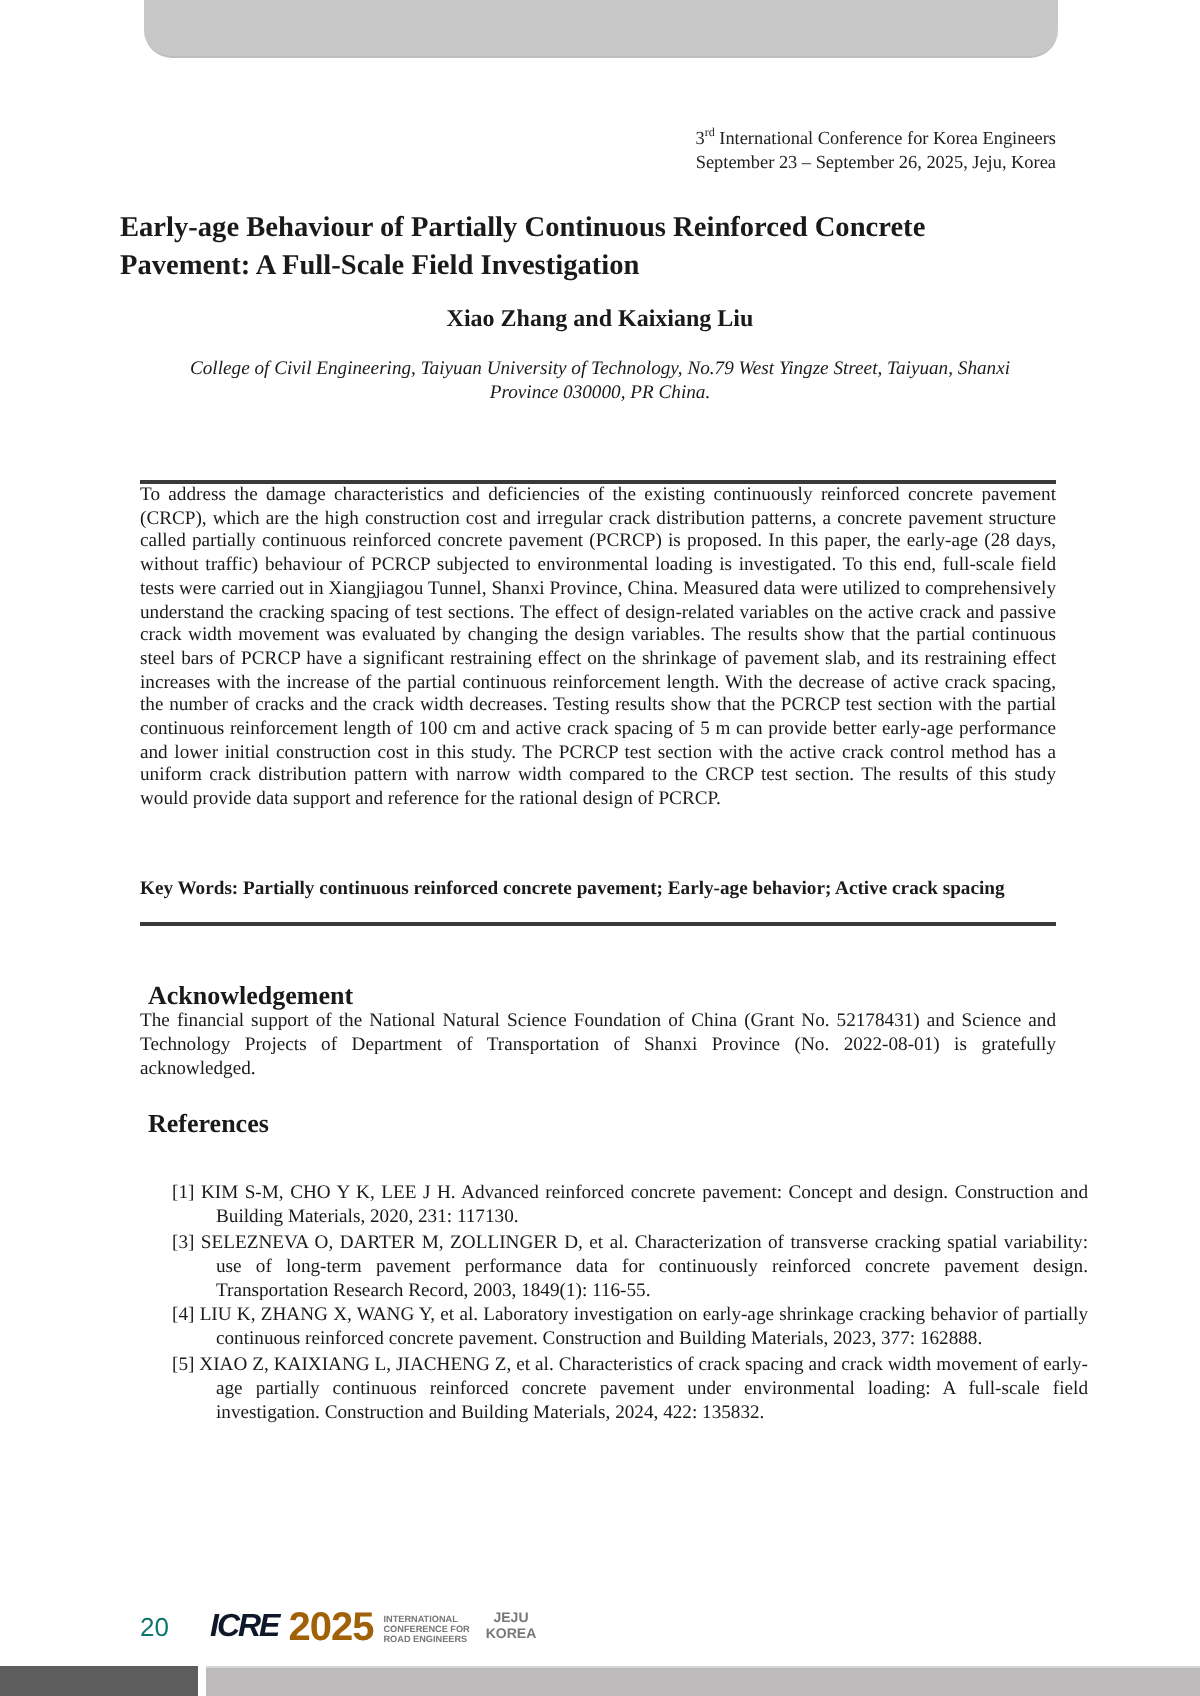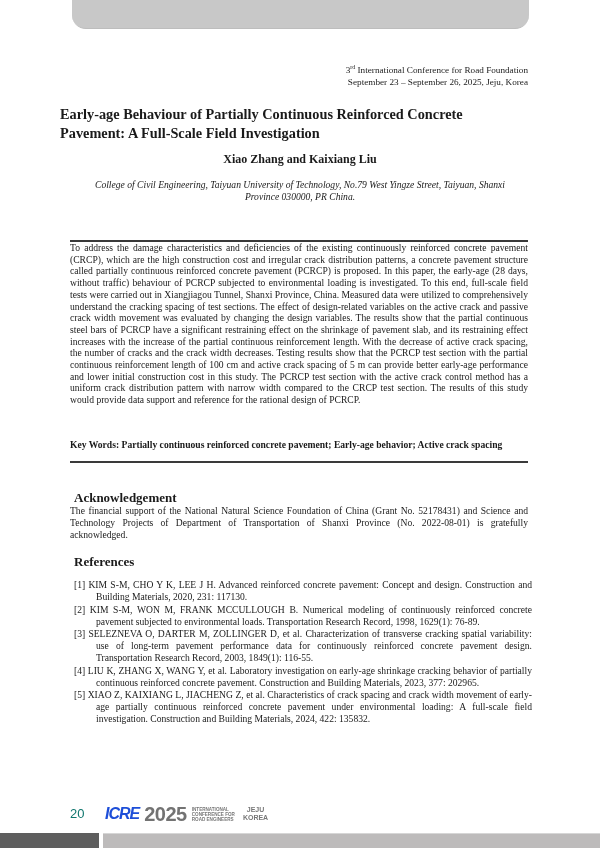--- a/index.html
+++ b/index.html
@@ -13,39 +13,39 @@
            font-size:14.3px; line-height:18.5px; }
   .authors { position:absolute; left:60px; width:480px; top:152px; text-align:center; font-weight:bold; font-size:12px; }
   .affil { position:absolute; left:60px; width:480px; top:179px; text-align:center; font-size:9.6px; line-height:12px; }
   .affil .it { font-style:italic; }
   .rule { position:absolute; left:70px; width:458px; height:1.5px; background:#3a3a3a; }
   .abstract { position:absolute; left:70px; width:458px; top:242px; font-size:9.6px; line-height:11.7px; text-align:justify; }
   .abstract .head { font-weight:bold; }
   .keywords { position:absolute; left:70px; width:458px; top:439px; font-size:9.6px; font-weight:bold; }
   .h2 { position:absolute; left:74px; font-weight:bold; font-size:13px; }
   .ack { position:absolute; left:70px; width:458px; top:505px; font-size:9.6px; line-height:12px; text-align:justify; }
-  .refs { position:absolute; left:70px; width:458px; top:575px; font-size:9.6px; line-height:12px; margin:4px; padding:0; list-style:none; }
+  .refs { position:absolute; left:70px; width:458px; top:575px; font-size:9.6px; line-height:12px; margin:16px; padding:0; list-style:none; }
   .refs li { padding-left:22px; text-indent:-22px; text-align:justify; margin-bottom:0.5px; }
   .page-num { position:absolute; left:70px; top:806px; font-family:"Liberation Sans", sans-serif; font-size:13px; color:#0f766e; }
   .logo { position:absolute; left:105px; top:802px; height:24px; display:flex; align-items:center; gap:5px;
           font-family:"Liberation Sans", sans-serif; color:#6e6e6e; }
-  .logo .mark { font-weight:bold; font-style:italic; font-size:16px; letter-spacing:-1px; color:#1d4ed8; }
-  .logo .year { font-weight:bold; font-size:20px; color:#737373; letter-spacing:-0.5px; }
+  .logo .mark { font-weight:bold; font-style:italic; font-size:16px; letter-spacing:-1px; color:#0f172a; }
+  .logo .year { font-weight:bold; font-size:20px; color:#a16207; letter-spacing:-0.5px; }
   .logo .small { font-size:4.6px; line-height:5px; font-weight:bold; color:#777; text-transform:uppercase; }
   .logo .jeju { font-size:7px; line-height:8px; font-weight:bold; color:#777; text-align:center; margin-left:3px; }
   .bar-dark { position:absolute; left:0; top:833px; width:99px; height:15px; background:#5e5e5e; }
   .bar-light { position:absolute; left:103px; top:833px; width:497px; height:15px; background:#bdbbbb; border-top:1px solid #d6d6d6; }
 </style>
 </head>
 <body>
 
 <div class="top-tab"></div>
 
 <div class="conf-header">
-  <div><span>3</span><sup>rd</sup><span> International Conference for Road Foundation</span></div>
+  <div><span>3</span><sup>rd</sup><span> International Conference for Korea Engineers</span></div>
   <div>September 23 – September 26, 2025, Jeju, Korea</div>
 </div>
 
 <div class="title">
   <div>Early-age Behaviour of Partially Continuous Reinforced Concrete</div>
   <div>Pavement: A Full-Scale Field Investigation</div>
 </div>
 
 <div class="authors">Xiao Zhang and Kaixiang Liu</div>
 
@@ -63,23 +63,22 @@
 <div class="keywords">Key Words: Partially continuous reinforced concrete pavement; Early-age behavior; Active crack spacing</div>
 
 <div class="rule" style="top:461px;"></div>
 
 <div class="h2" style="top:490px;">Acknowledgement</div>
 <div class="ack">The financial support of the National Natural Science Foundation of China (Grant No. 52178431) and Science and Technology Projects of Department of Transportation of Shanxi Province (No. 2022-08-01) is gratefully acknowledged.</div>
 
 <div class="h2" style="top:554px;">References</div>
 <ul class="refs">
   <li>[1] KIM S-M, CHO Y K, LEE J H. Advanced reinforced concrete pavement: Concept and design. Construction and Building Materials, 2020, 231: 117130.</li>
-  <li>[2] KIM S-M, WON M, FRANK MCCULLOUGH B. Numerical modeling of continuously reinforced concrete pavement subjected to environmental loads. Transportation Research Record, 1998, 1629(1): 76-89.</li>
   <li>[3] SELEZNEVA O, DARTER M, ZOLLINGER D, et al. Characterization of transverse cracking spatial variability: use of long-term pavement performance data for continuously reinforced concrete pavement design. Transportation Research Record, 2003, 1849(1): 116-55.</li>
-  <li>[4] LIU K, ZHANG X, WANG Y, et al. Laboratory investigation on early-age shrinkage cracking behavior of partially continuous reinforced concrete pavement. Construction and Building Materials, 2023, 377: 202965.</li>
+  <li>[4] LIU K, ZHANG X, WANG Y, et al. Laboratory investigation on early-age shrinkage cracking behavior of partially continuous reinforced concrete pavement. Construction and Building Materials, 2023, 377: 162888.</li>
   <li>[5] XIAO Z, KAIXIANG L, JIACHENG Z, et al. Characteristics of crack spacing and crack width movement of early-age partially continuous reinforced concrete pavement under environmental loading: A full-scale field investigation. Construction and Building Materials, 2024, 422: 135832.</li>
 </ul>
 
 <div class="page-num">20</div>
 
 <div class="logo">
   <span class="mark">ICRE</span>
   <span class="year">2025</span>
   <span class="small">
     <div>International</div>

